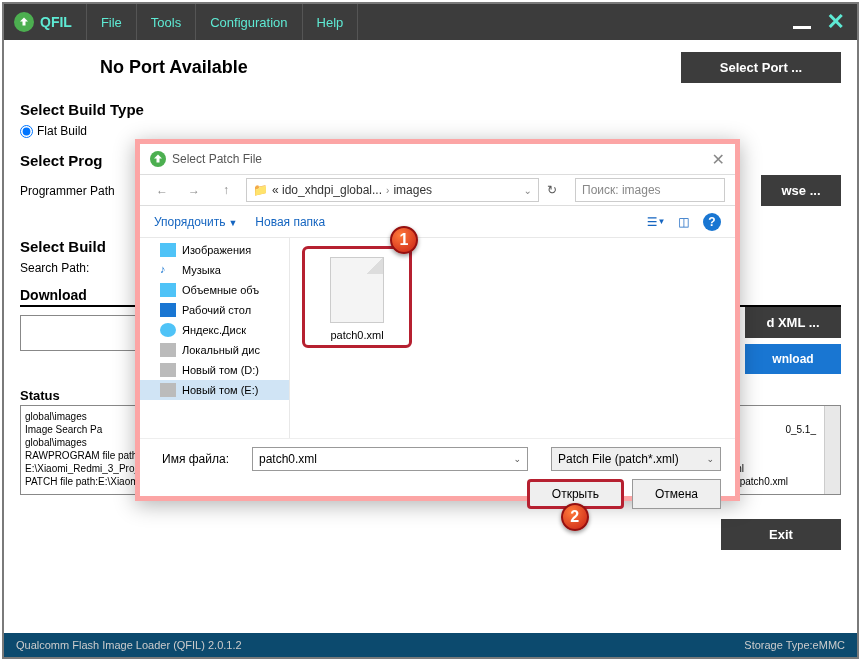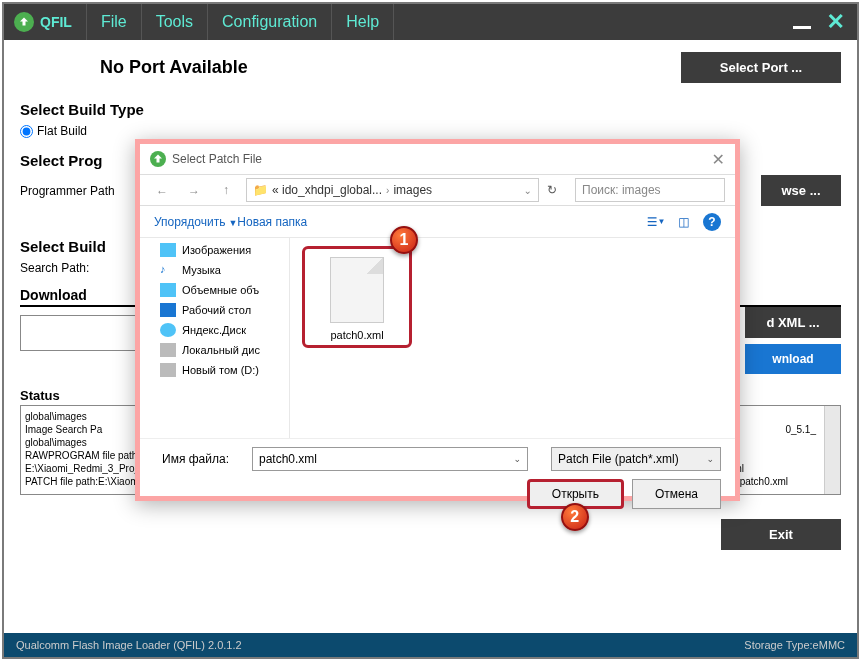--- a/index.html
+++ b/index.html
@@ -3,21 +3,21 @@
 <meta charset="utf-8">
 <style>
 *{box-sizing:border-box;margin:0;padding:0;font-family:Arial,sans-serif}
 body{background:#fff;width:861px;height:661px;overflow:hidden;position:relative}
 .outer{border:2px solid #7a7a7a;width:857px;height:657px;margin:2px;background:#fff;position:relative}
 .titlebar{background:#3c3c3c;height:36px;display:flex;align-items:center;color:#5eead4;font-size:13px}
 .app-icon{width:20px;height:20px;background:#4caf50;border-radius:50%;margin:0 6px 0 10px;display:flex;align-items:center;justify-content:center}
 .app-icon svg{width:12px;height:12px;fill:#fff}
 .app-title{font-weight:bold;font-size:14px;margin-right:14px}
 .menu{display:flex;height:100%}
-.menu-item{padding:0 14px;display:flex;align-items:center;border-left:1px solid #555;cursor:pointer;font-size:16px}
+.menu-item{padding:0 14px;display:flex;align-items:center;border-left:1px solid #555;cursor:pointer;font-size:13px}
 .menu-item:last-child{border-right:1px solid #555}
 .win-controls{margin-left:auto;display:flex;align-items:center;padding-right:12px}
 .win-min{width:18px;height:3px;background:#fff;margin-right:16px;margin-top:10px}
 .win-close{font-size:22px;font-weight:bold;cursor:pointer}
 .content{padding:12px 16px;position:relative}
 .port-row{display:flex;align-items:center;margin-bottom:18px}
 .port-label{font-size:18px;font-weight:bold;margin-left:80px}
 .btn-dark{background:#3c3c3c;color:#fff;border:none;padding:8px 20px;font-size:13px;font-weight:bold;cursor:pointer}
 .btn-blue{background:#1976d2;color:#fff;border:none;padding:8px 24px;font-size:12px;font-weight:bold}
 .section-label{font-size:15px;font-weight:bold;margin-bottom:6px}
@@ -36,21 +36,21 @@
 .dlg-title{height:30px;display:flex;align-items:center;padding:0 10px;font-size:12px;color:#555}
 .dlg-title .app-icon{width:16px;height:16px;margin:0 6px 0 0}
 .dlg-close{margin-left:auto;font-size:16px;color:#888;cursor:pointer}
 .dlg-nav{height:32px;border-top:1px solid #ddd;border-bottom:1px solid #ddd;display:flex;align-items:center;padding:0 10px;gap:8px;font-size:12px}
 .nav-arrow{width:24px;height:24px;display:flex;align-items:center;justify-content:center;color:#888}
 .path-box{border:1px solid #ccc;height:24px;flex:1;display:flex;align-items:center;padding:0 6px;gap:4px;font-size:12px}
 .path-seg{color:#333}
 .path-chev{color:#888;font-size:10px}
 .refresh{width:20px;color:#555}
 .search-box{border:1px solid #ccc;height:24px;width:150px;padding:0 6px;color:#888;display:flex;align-items:center;gap:4px}
-.dlg-toolbar{height:32px;display:flex;align-items:center;padding:0 14px;font-size:12px;border-bottom:1px solid #e8e8e8}
+.dlg-toolbar{height:32px;display:flex;align-items:center;padding:0 14px;gap:18px;font-size:12px;border-bottom:1px solid #e8e8e8}
 .tb-link{color:#1565c0;cursor:pointer}
 .tb-link .chev{font-size:9px;margin-left:3px}
 .tb-right{margin-left:auto;display:flex;align-items:center;gap:10px}
 .tb-icon{width:18px;height:18px;display:flex;align-items:center;justify-content:center}
 .help-icon{width:18px;height:18px;background:#1976d2;border-radius:50%;color:#fff;font-size:12px;display:flex;align-items:center;justify-content:center;font-weight:bold}
 .dlg-body{display:flex;height:200px}
 .sidebar{width:150px;border-right:1px solid #e8e8e8;overflow:hidden;padding-top:2px}
 .side-item{display:flex;align-items:center;padding:3px 8px 3px 20px;font-size:11px;gap:6px;cursor:pointer}
 .side-item.sel{background:#d0e4f5}
 .side-icon{width:16px;height:14px;flex-shrink:0}
@@ -207,20 +207,24 @@
             <span>Яндекс.Диск</span>
           </div>
         <div class="side-item">
             <span class="side-icon" style="background:#bbb"></span>
             <span>Локальный дис</span>
           </div>
         <div class="side-item">
             <span class="side-icon" style="background:#bbb"></span>
             <span>Новый том (D:)</span>
           </div>
+        <div class="side-item sel">
+            <span class="side-icon" style="background:#bbb"></span>
+            <span>Новый том (E:)</span>
+          </div>
       </div>
       <div class="files">
         <div class="file-card">
           <div class="file-thumb"></div>
           <div class="file-name">patch0.xml</div>
         </div>
         <div class="badge" style="top:-12px;left:100px">1</div>
       </div>
     </div>
     <div class="dlg-footer">

